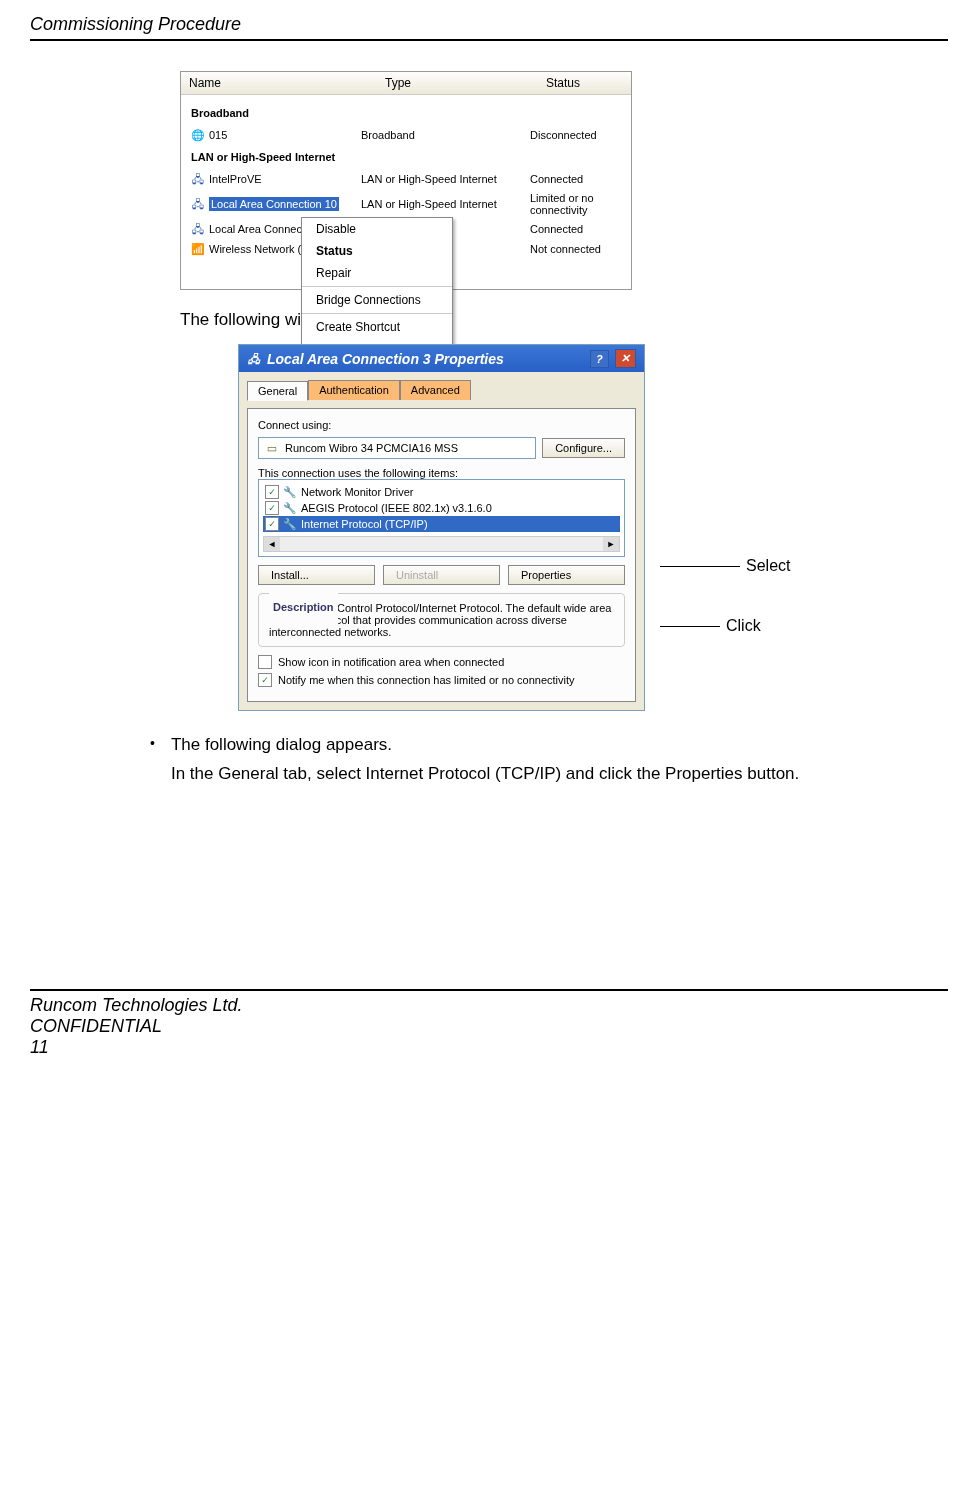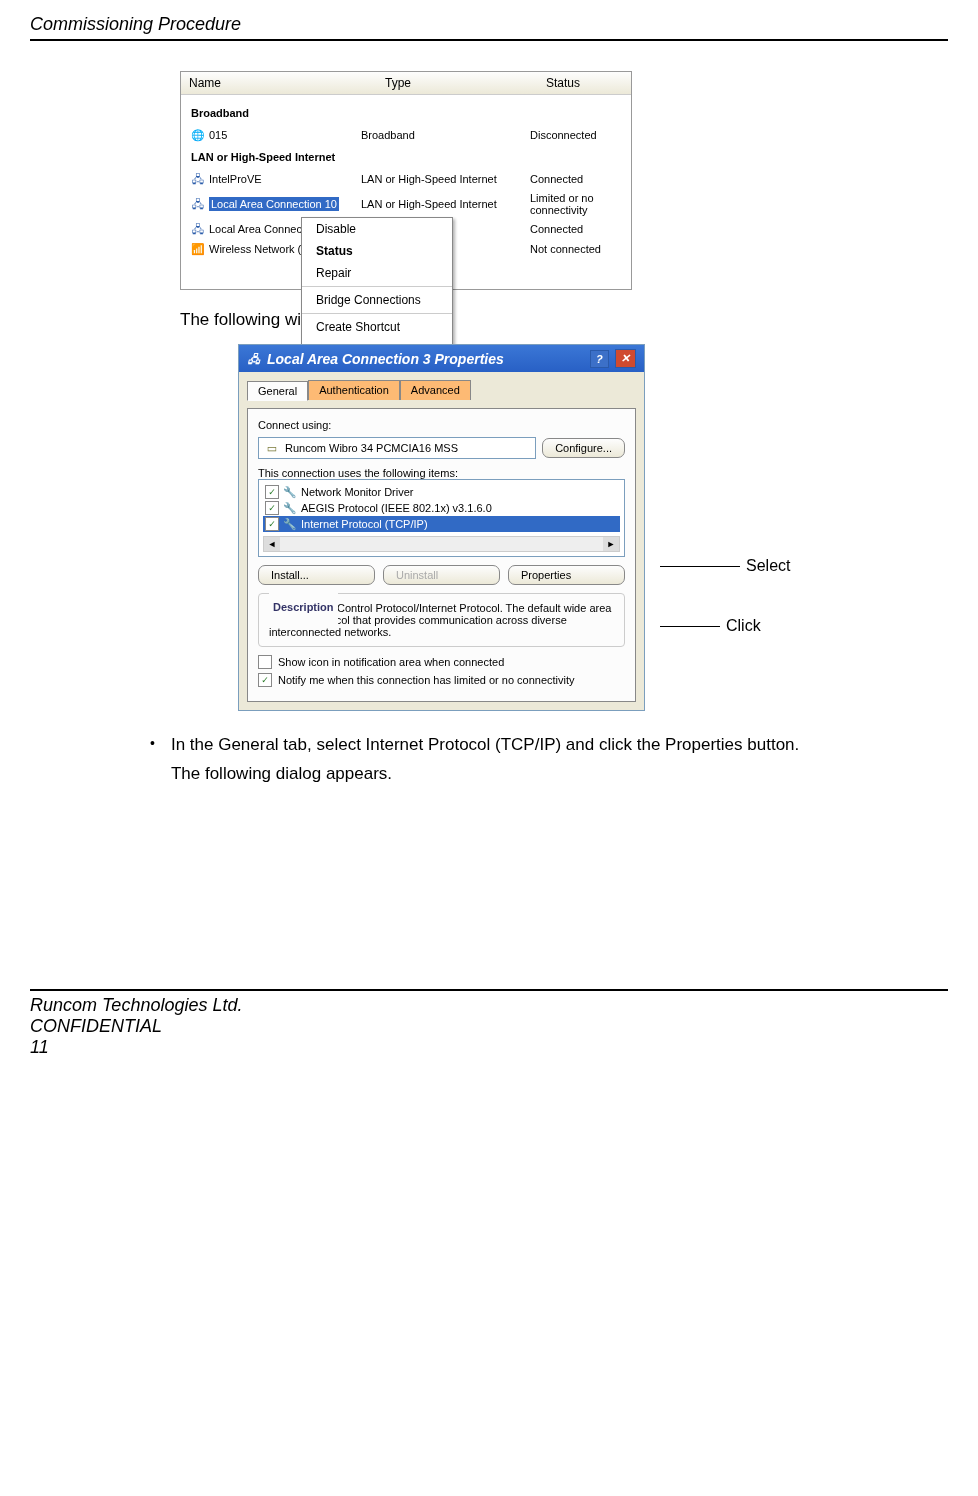--- a/index.html
+++ b/index.html
@@ -124,21 +124,21 @@
     border:1px solid #7b9ebd;
     padding:3px 6px;
     display:flex;
     align-items:center;
     gap:6px;
     font-size:11px;
   }
   .btn {
     background: linear-gradient(#fdfdfd,#ece9d8);
     border:1px solid #888;
-    border-radius:7px;
+    border-radius:0;
     padding:3px 12px;
     font-size:11px;
     white-space: nowrap;
   }
   .btn.disabled { color:#aaa;}
   .listbox {
     border:1px solid #7b9ebd;
     background:#fff;
     padding:4px;
   }
@@ -359,22 +359,22 @@
         <span class="line" style="width:80px;"></span><span>Select</span>
       </div>
       <div class="callout" style="top:273px; left:480px;">
         <span class="line" style="width:60px;"></span><span>Click</span>
       </div>
     </div>
 
     <div class="bullet-row" style="margin-left:-30px;">
       <div class="bullet">•</div>
       <div class="bullet-text">
+        <div>The following dialog appears.</div>
         <div>In the General tab, select Internet Protocol (TCP/IP) and click the Properties button.</div>
-        <div>The following dialog appears.</div>
       </div>
     </div>
 
   </div>
 
   <div class="footer-row">
     <span>Runcom Technologies Ltd.</span>
     <span>CONFIDENTIAL</span>
     <span>11</span>
   </div>

